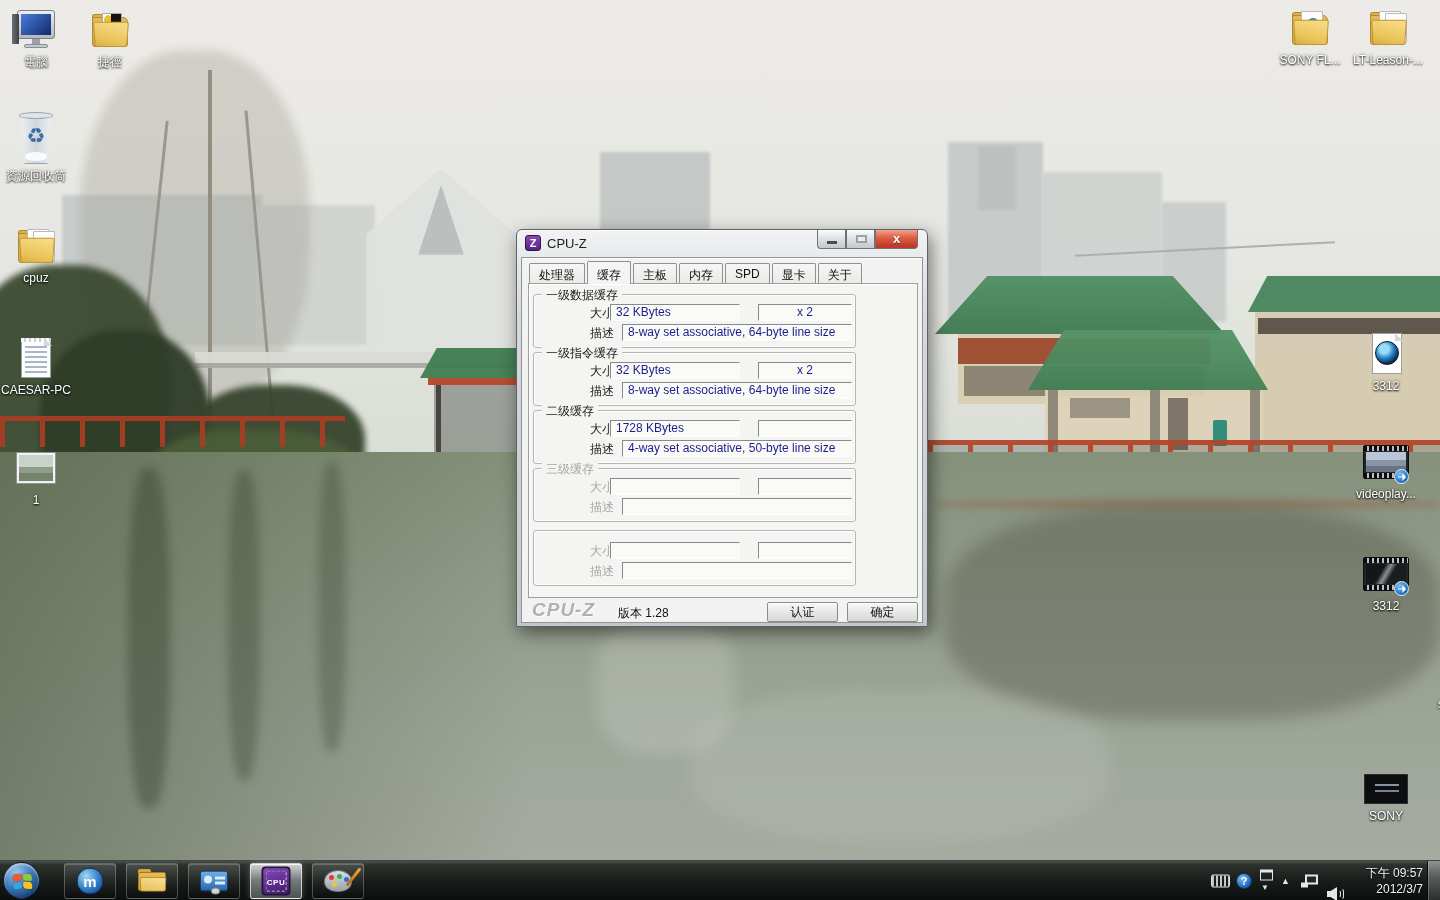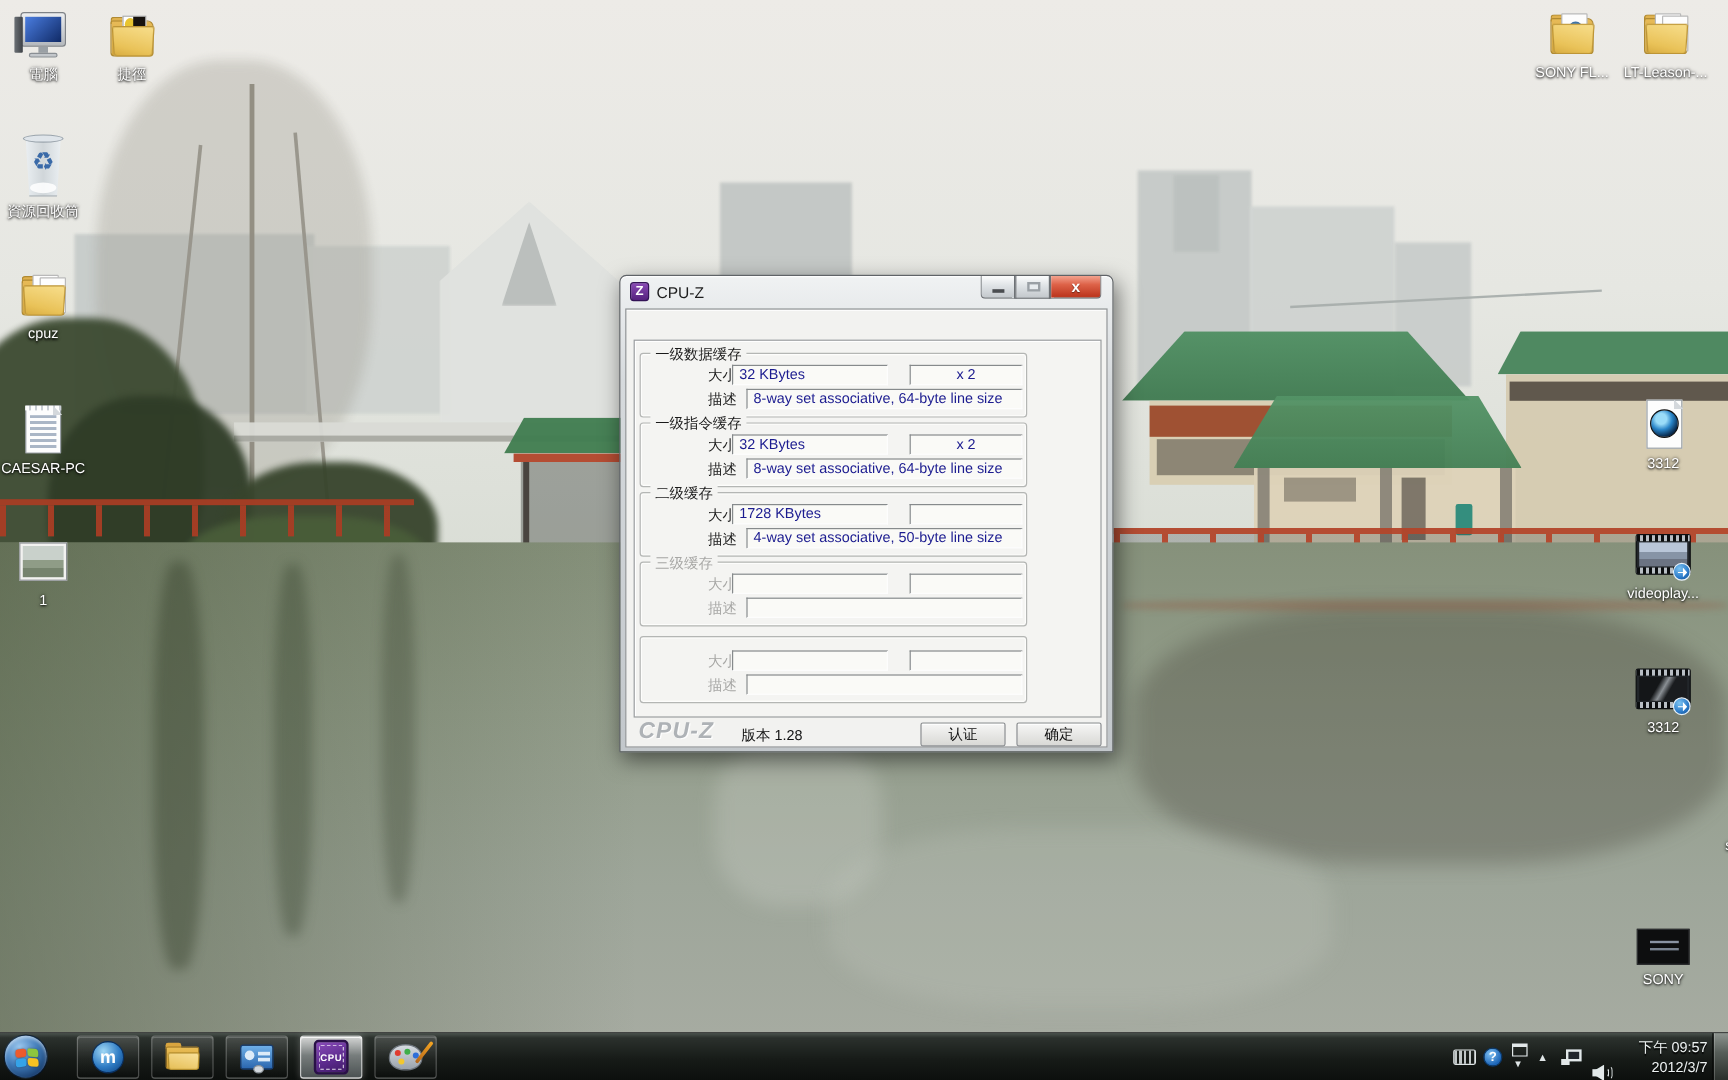--- a/index.html
+++ b/index.html
@@ -368,20 +368,29 @@
       <div class="capbtn max">
           <i></i>
         </div>
       <div class="capbtn close">
           <i>x</i>
         </div>
     </div>
   </div>
 
   <div class="client">
+    <div class="tabs">
+      <div class="tab">处理器</div>
+      <div class="tab active">缓存</div>
+      <div class="tab">主板</div>
+      <div class="tab">内存</div>
+      <div class="tab">SPD</div>
+      <div class="tab">显卡</div>
+      <div class="tab">关于</div>
+    </div>
 
     <div class="page">
 
       <div class="group" style="top:10px">
         <div class="gtitle">一级数据缓存</div>
         <div class="frow" style="top:9px">
           <div class="flabel">大小</div>
           <div class="field f-size">32 KBytes</div>
           <div class="field f-mult">x 2</div>
         </div>

